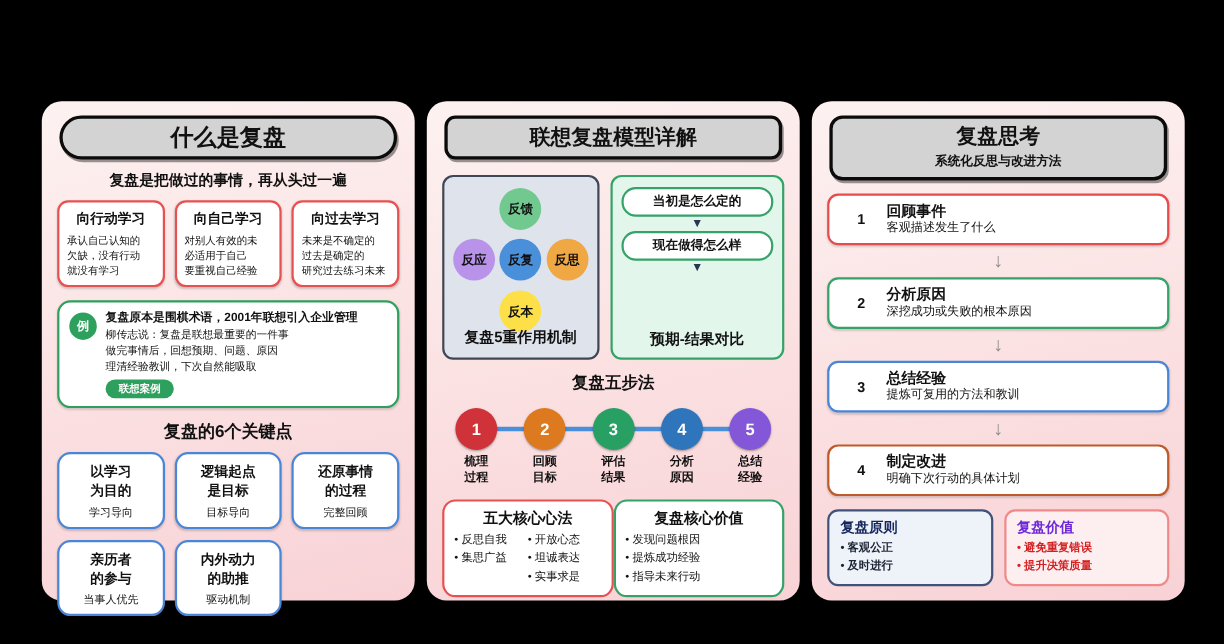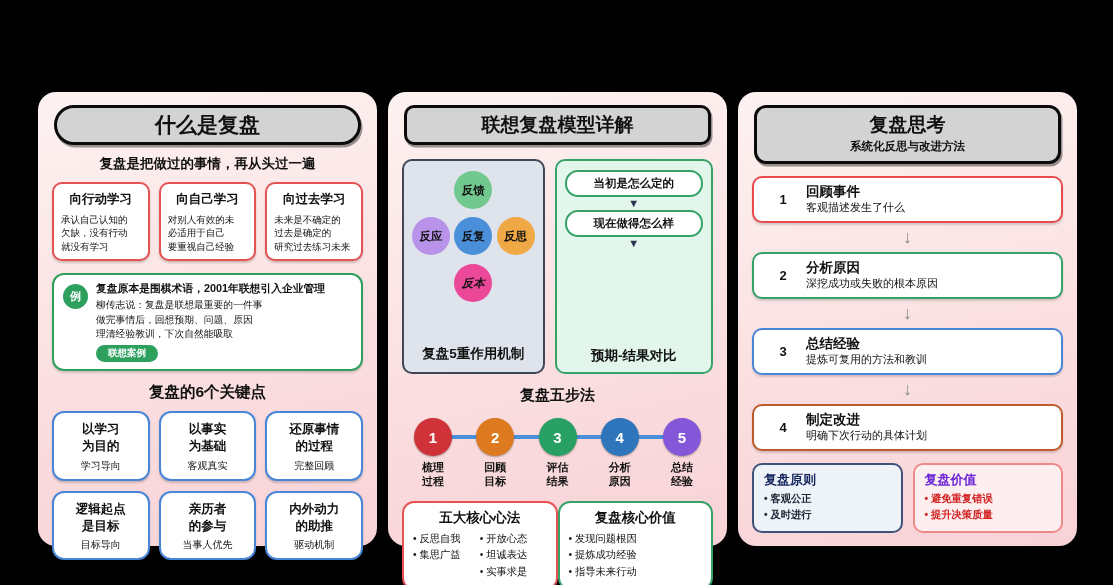--- a/index.html
+++ b/index.html
@@ -38,21 +38,21 @@
   .ex-lines{font-size:9.8px;line-height:1.48;}
   .ex-badge{display:inline-block;background:#2ea05e;color:#fff;font-weight:bold;font-size:9.5px;
             border-radius:10px;padding:2px 12px;margin-top:3px;text-align:center;}
   .kp-title{text-align:center;font-weight:bold;font-size:15.5px;margin:11px 0 8px;}
   .kp-grid{display:grid;grid-template-columns:repeat(3,1fr);gap:10px 9px;}
   .kp-card{background:#fff;border:2.5px solid #4a86d8;border-radius:12px;text-align:center;
            padding:8px 15px 6px;box-shadow:0 1.5px 2px rgba(0,0,0,.18);}
   .kp-t{font-weight:bold;font-size:12.5px;line-height:1.35;}
   .kp-s{font-size:10px;margin-top:4px;}
   
-  .model-row{display:flex;gap:10px;margin-top:14px;height:215px;}
+  .model-row{display:flex;gap:10px;margin-top:14px;height:168px;}
   .mech-box{flex:1;background:#dfe3ec;border:2.5px solid #3f4654;border-radius:10px;position:relative;box-sizing:border-box;}
   .mcircle{position:absolute;width:38px;height:38px;border-radius:50%;display:flex;align-items:center;
            justify-content:center;font-weight:bold;font-size:11.5px;color:#111;}
   .mc-top{left:calc(50% - 19px);top:10px;}
   .mc-left{left:8px;top:56px;}
   .mc-center{left:calc(50% - 19px);top:56px;}
   .mc-right{right:8px;top:56px;}
   .mc-bottom{left:calc(50% - 19px);top:103px;}
   .mech-cap{position:absolute;bottom:9px;left:0;right:0;text-align:center;font-weight:bold;font-size:13.5px;}
   .cmp-box{flex:1;background:#e2f6ec;border:2.5px solid #35a268;border-radius:10px;
@@ -134,33 +134,28 @@
     </div>
 
     <div class="kp-title">复盘的6个关键点</div>
     <div class="kp-grid">
       <div class="kp-card">
         <div class="kp-t pre">以学习
 为目的</div>
         <div class="kp-s">学习导向</div>
       </div>
       <div class="kp-card">
-        <div class="kp-t pre">以事实
-为基础</div>
-        <div class="kp-s">客观真实</div>
+        <div class="kp-t pre">逻辑起点
+是目标</div>
+        <div class="kp-s">目标导向</div>
       </div>
       <div class="kp-card">
         <div class="kp-t pre">还原事情
 的过程</div>
         <div class="kp-s">完整回顾</div>
-      </div>
-      <div class="kp-card">
-        <div class="kp-t pre">逻辑起点
-是目标</div>
-        <div class="kp-s">目标导向</div>
       </div>
       <div class="kp-card">
         <div class="kp-t pre">亲历者
 的参与</div>
         <div class="kp-s">当事人优先</div>
       </div>
       <div class="kp-card">
         <div class="kp-t pre">内外动力
 的助推</div>
         <div class="kp-s">驱动机制</div>
@@ -170,21 +165,21 @@
 
   <div class="panel">
     <div class="bar bar2">联想复盘模型详解</div>
 
     <div class="model-row">
       <div class="mech-box">
         <div class="mcircle mc-top" style="background: rgb(114, 201, 143);">反馈</div>
         <div class="mcircle mc-left" style="background: rgb(185, 147, 234);">反应</div>
         <div class="mcircle mc-center" style="background: rgb(74, 143, 217);">反复</div>
         <div class="mcircle mc-right" style="background: rgb(239, 168, 68);">反思</div>
-        <div class="mcircle mc-bottom" style="background: #ec4899; font-style: italic;">反本</div>
+        <div class="mcircle mc-bottom" style="background: #fde047;">反本</div>
         <div class="mech-cap">复盘5重作用机制</div>
       </div>
 
       <div class="cmp-box">
         <div class="cmp-pill pre">当初是怎么定的</div>
         <div class="cmp-arrow">▼</div>
         <div class="cmp-pill pre">现在做得怎么样</div>
         <div class="cmp-arrow">▼</div>
         <div class="cmp-cap">预期-结果对比</div>
       </div>

